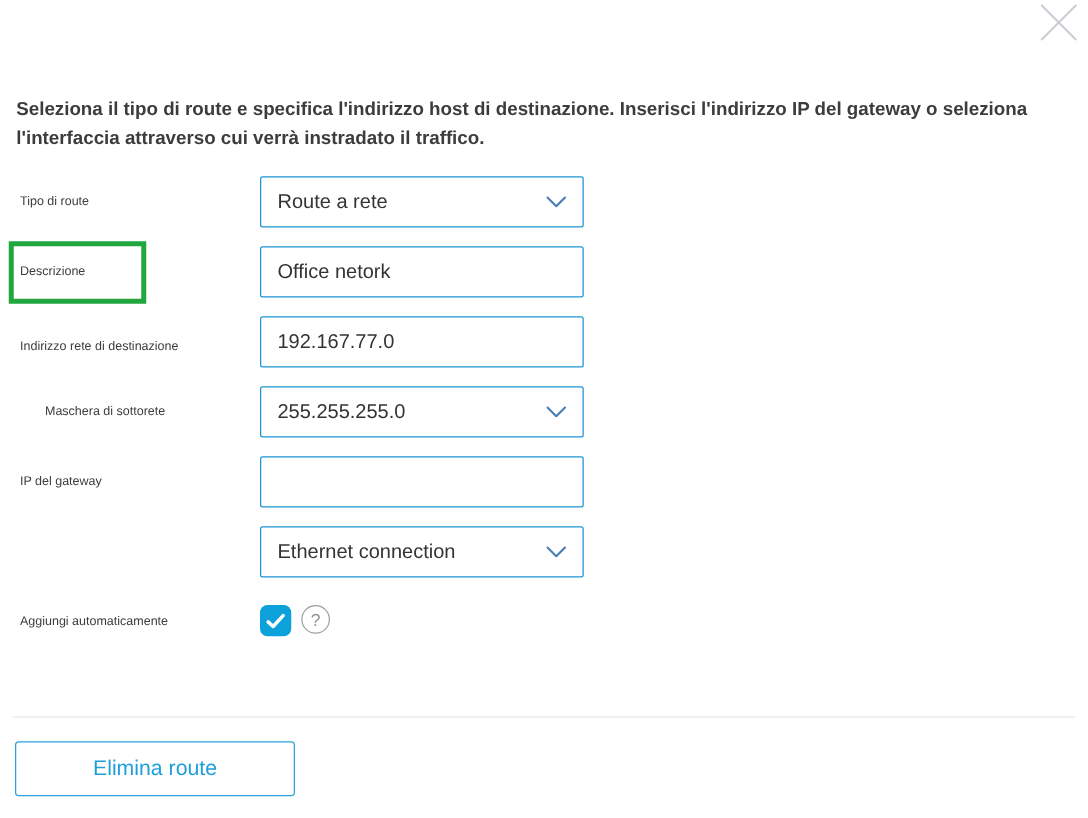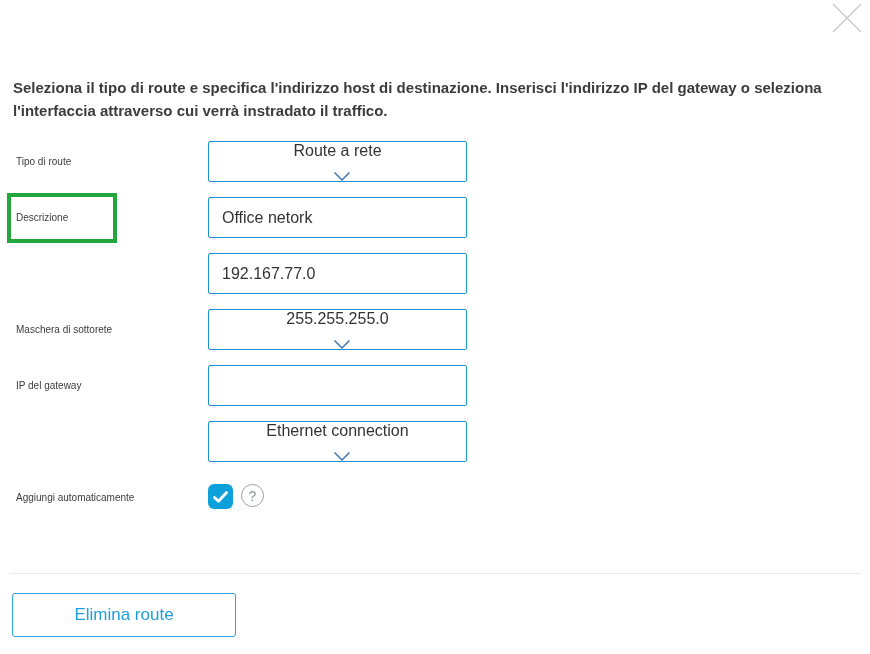--- a/index.html
+++ b/index.html
@@ -64,21 +64,20 @@
     outline: none;
   }
   .select {
     display: flex;
     align-items: center;
     justify-content: space-between;
     padding: 0 13px;
     font-size: 16px;
     color: #333333;
     cursor: pointer;
-    flex-direction: column;
   }
   .chevron { flex: 0 0 auto; margin-left: 8px; display: block; }
   .highlight-box {
     position: absolute;
     left: 7px; top: 193px;
     width: 110px; height: 50px;
     border: 4px solid #22a73f;
     pointer-events: none;
   }
   .checkbox {
@@ -143,23 +142,24 @@
     <span>Route a rete</span>
     <svg class="chevron" width="16" height="9" viewBox="0 0 16 9">
       <path d="M1 1 L8 8 L15 1" fill="none" stroke="#4a7fb5" stroke-width="1.7" stroke-linecap="round" stroke-linejoin="round"></path>
     </svg>
   </div>
 
   <div class="highlight-box"></div>
   <div class="label" style="top:197px;height:41px;width:150px;">Descrizione</div>
   <input class="ctl" style="top: 197px;" type="text" value="Office netork">
 
+  <div class="label" style="top:251px;height:52px;width:150px;">Indirizzo rete di destinazione</div>
   <input class="ctl" style="top: 253px;" type="text" value="192.167.77.0">
 
-  <div class="label" style="top:309px;height:41px;width:180px;">Maschera di sottorete</div>
+  <div class="label" style="top:309px;height:41px;width:180px;margin-left:20px;">Maschera di sottorete</div>
   <div class="ctl select" style="top:309px;">
     <span>255.255.255.0</span>
     <svg class="chevron" width="16" height="9" viewBox="0 0 16 9">
       <path d="M1 1 L8 8 L15 1" fill="none" stroke="#4a7fb5" stroke-width="1.7" stroke-linecap="round" stroke-linejoin="round"></path>
     </svg>
   </div>
 
   <div class="label" style="top:365px;height:41px;width:180px;">IP del gateway</div>
   <input class="ctl" style="top: 365px;" type="text" value="">
 

